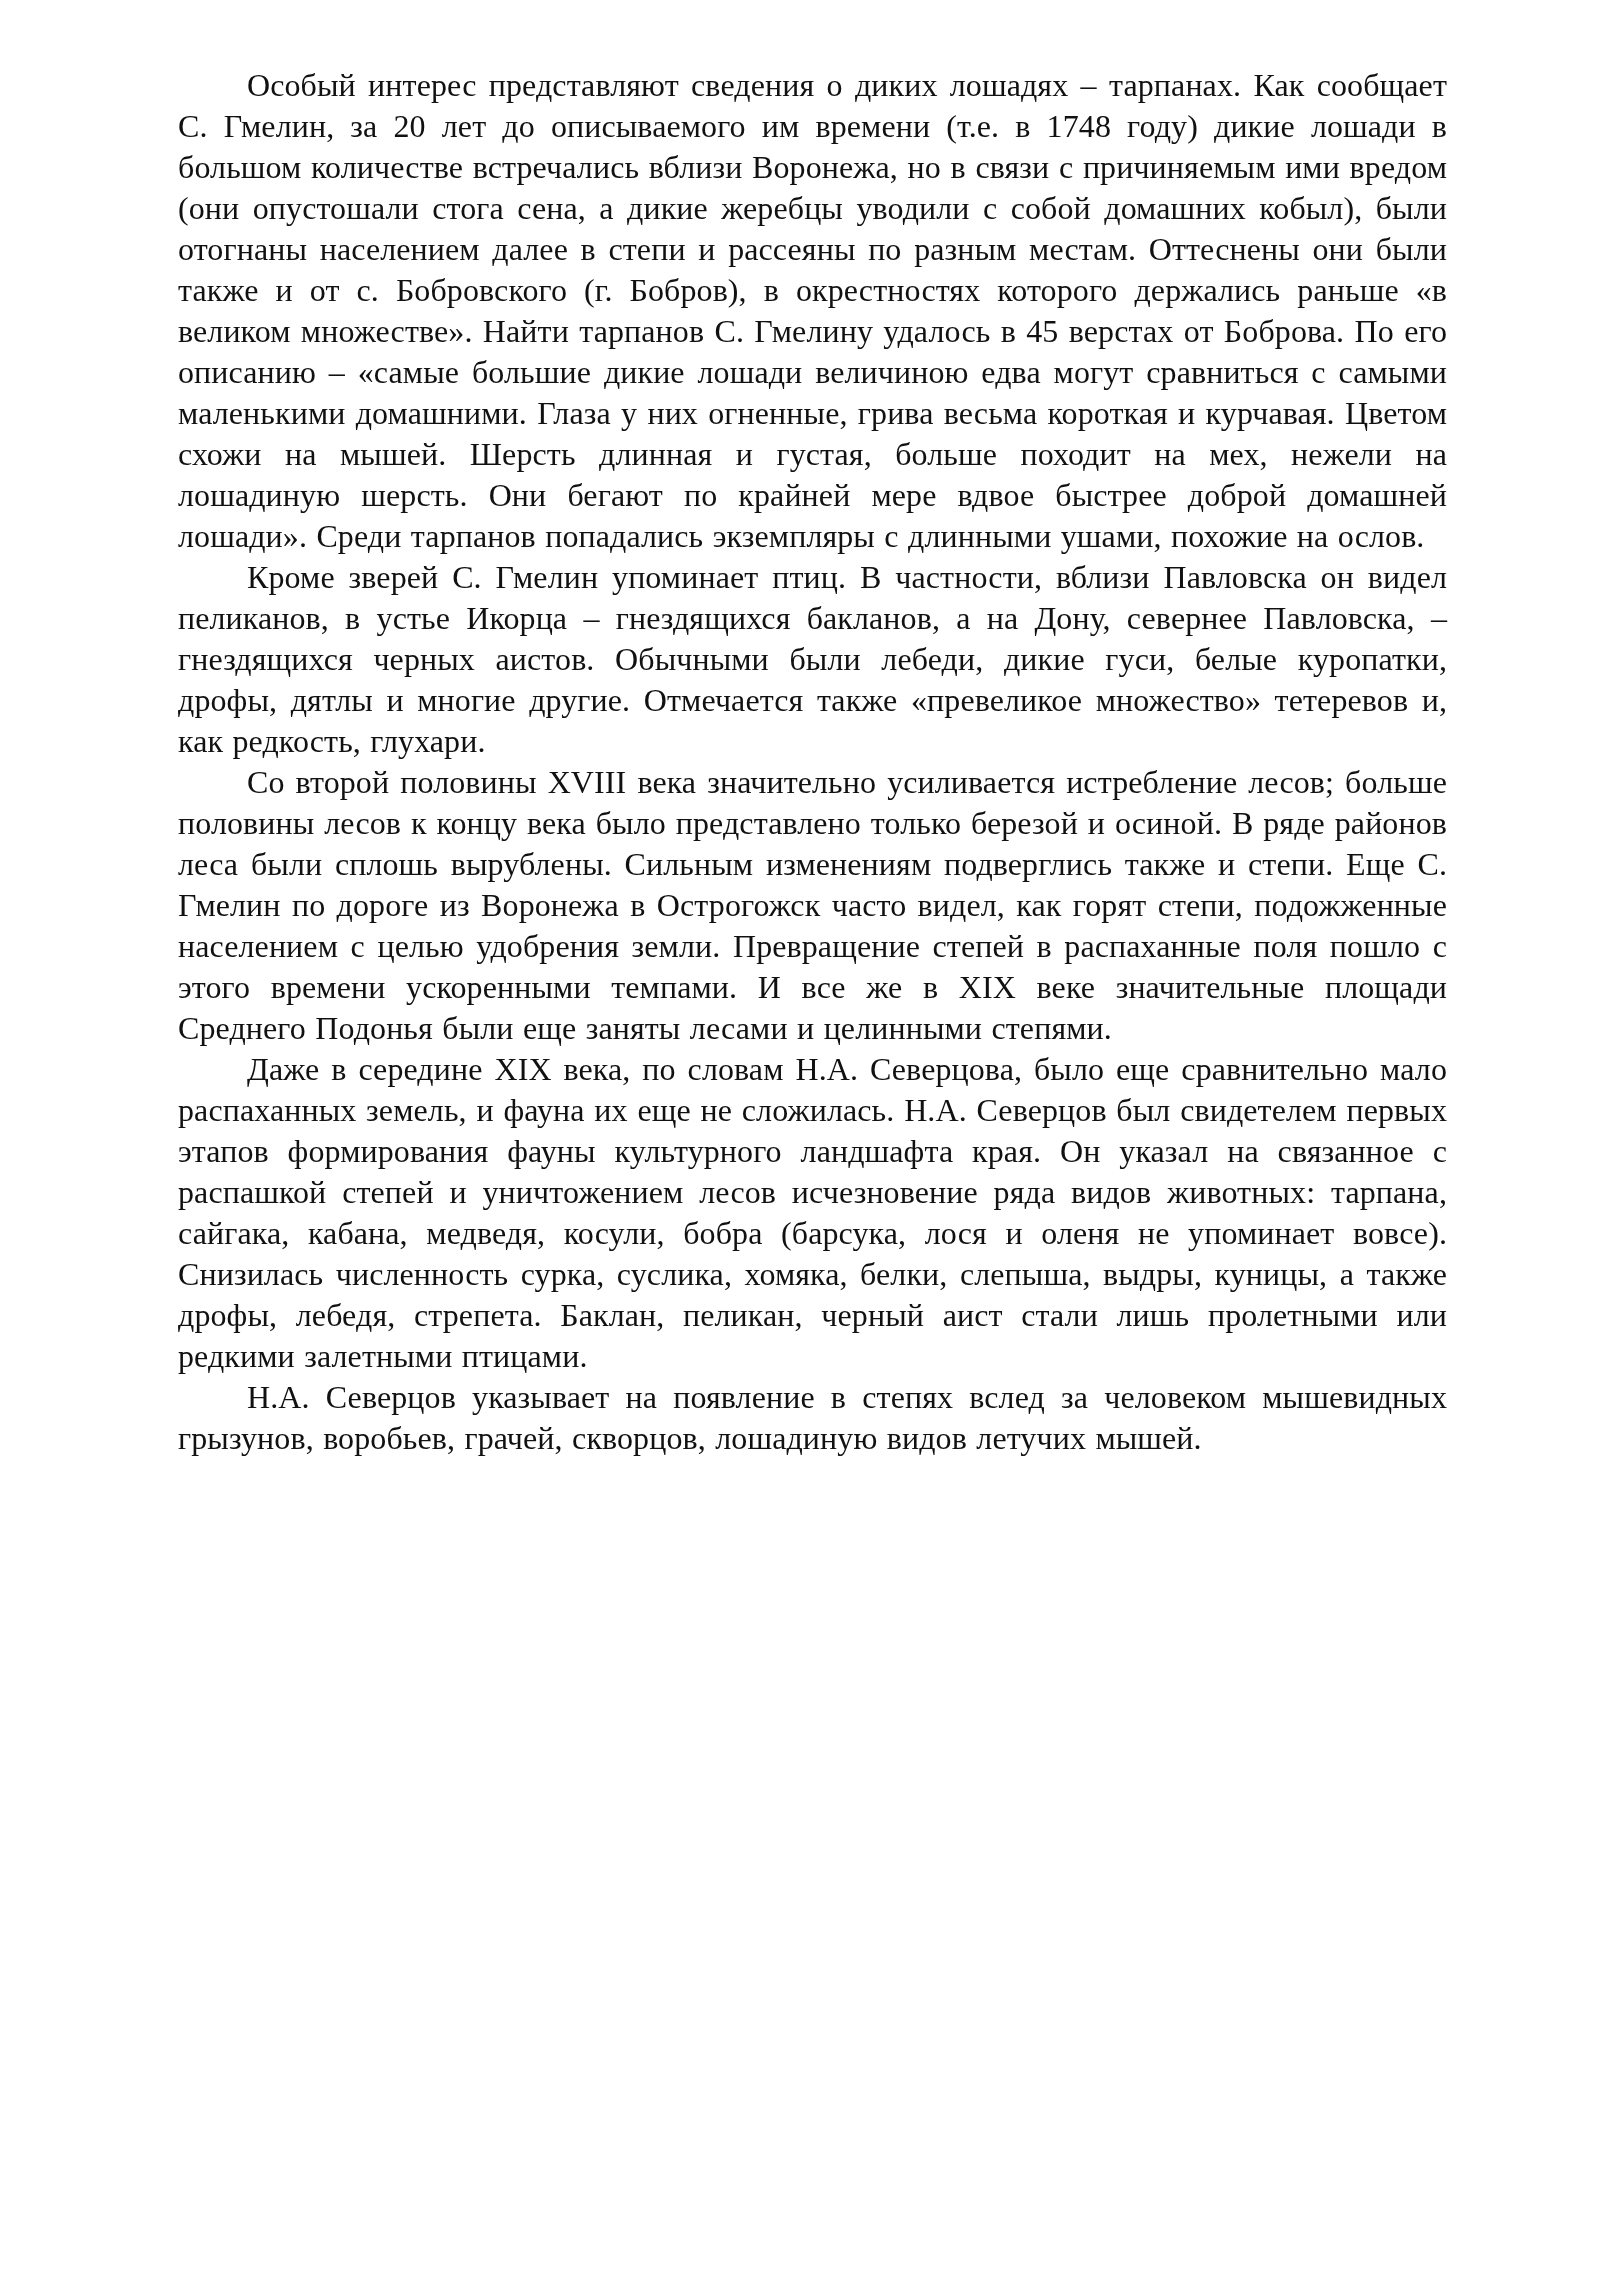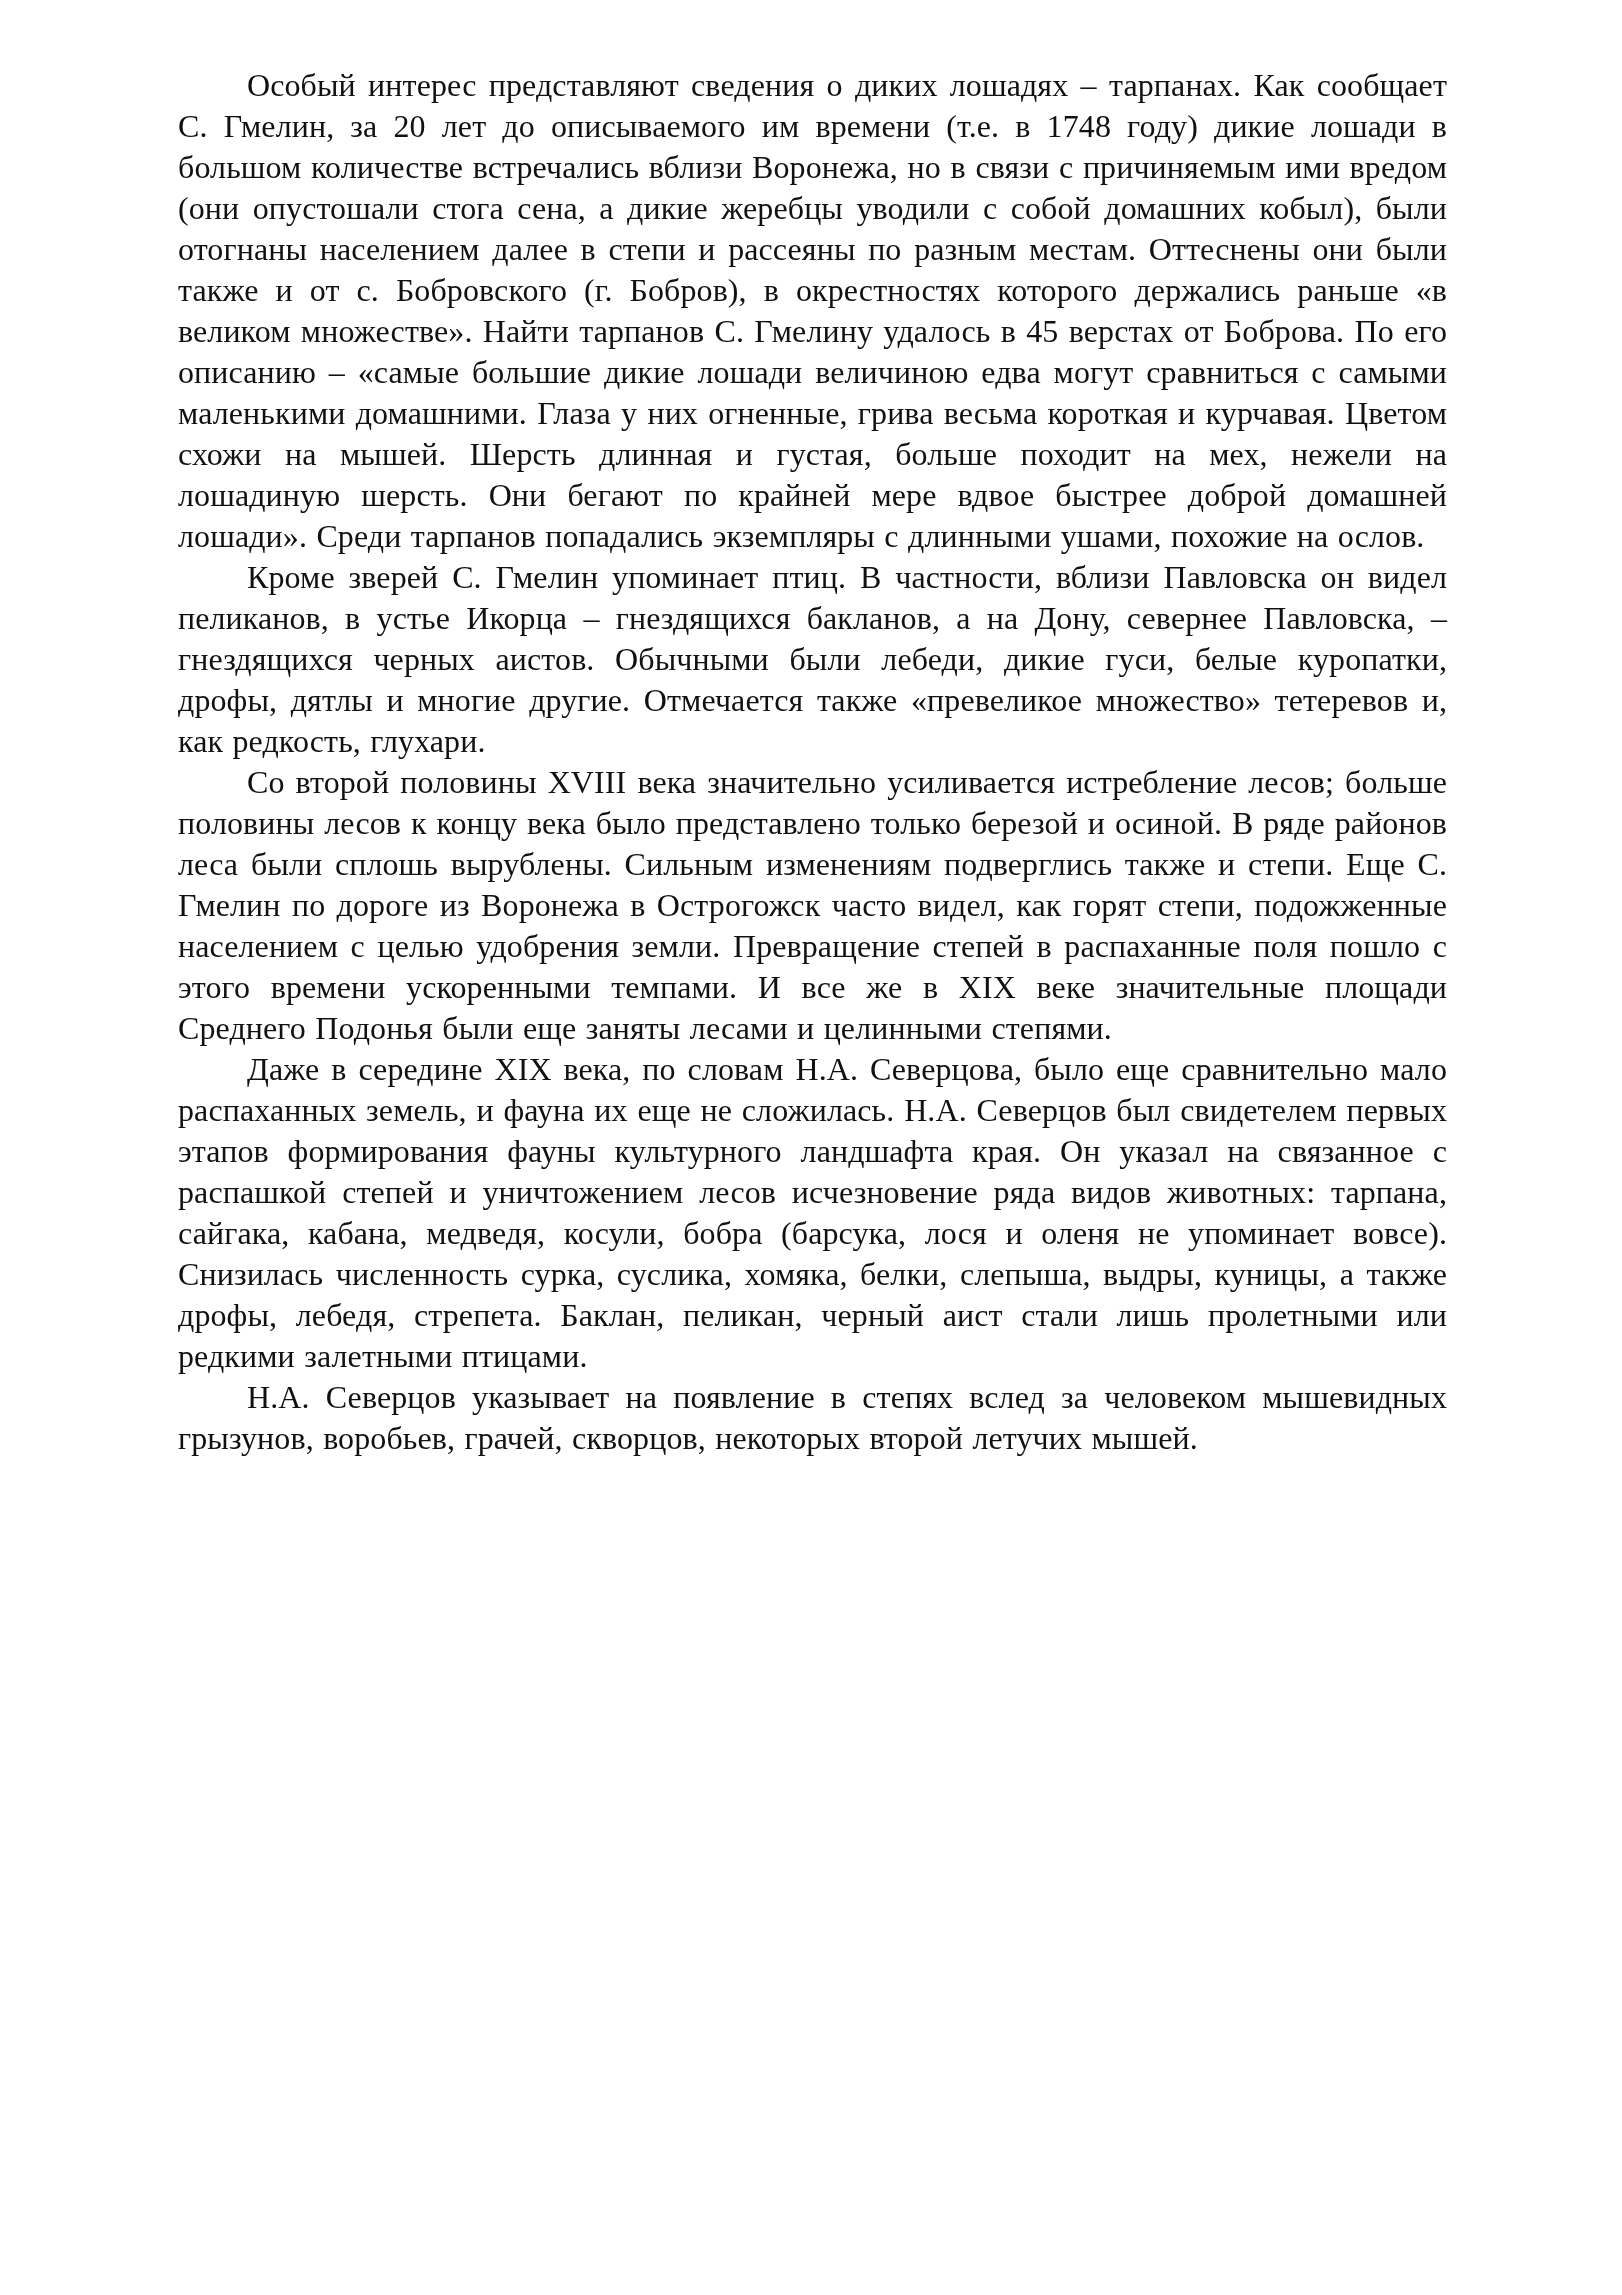--- a/index.html
+++ b/index.html
@@ -45,17 +45,17 @@
 </style>
 </head>
 <body>
 
 <div class="page">
   <div class="text-block">
     <p>Особый интерес представляют сведения о диких лошадях – тарпанах. Как сообщает С. Гмелин, за 20 лет до описываемого им времени (т.е. в 1748 году) дикие лошади в большом количестве встречались вблизи Воронежа, но в связи с причиняемым ими вредом (они опустошали стога сена, а дикие жеребцы уводили с собой домашних кобыл), были отогнаны населением далее в степи и рассеяны по разным местам. Оттеснены они были также и от с. Бобровского (г. Бобров), в окрестностях которого держались раньше «в великом множестве». Найти тарпанов С. Гмелину удалось в 45 верстах от Боброва. По его описанию – «самые большие дикие лошади величиною едва могут сравниться с самыми маленькими домашними. Глаза у них огненные, грива весьма короткая и курчавая. Цветом схожи на мышей. Шерсть длинная и густая, больше походит на мех, нежели на лошадиную шерсть. Они бегают по крайней мере вдвое быстрее доброй домашней лошади». Среди тарпанов попадались экземпляры с длинными ушами, похожие на ослов.</p>
     <p>Кроме зверей С. Гмелин упоминает птиц. В частности, вблизи Павловска он видел пеликанов, в устье Икорца – гнездящихся бакланов, а на Дону, севернее Павловска, – гнездящихся черных аистов. Обычными были лебеди, дикие гуси, белые куропатки, дрофы, дятлы и многие другие. Отмечается также «превеликое множество» тетеревов и, как редкость, глухари.</p>
     <p>Со второй половины XVIII века значительно усиливается истребление лесов; больше половины лесов к концу века было представлено только березой и осиной. В ряде районов леса были сплошь вырублены. Сильным изменениям подверглись также и степи. Еще С. Гмелин по дороге из Воронежа в Острогожск часто видел, как горят степи, подожженные населением с целью удобрения земли. Превращение степей в распаханные поля пошло с этого времени ускоренными темпами. И все же в XIX веке значительные площади Среднего Подонья были еще заняты лесами и целинными степями.</p>
     <p>Даже в середине XIX века, по словам Н.А. Северцова, было еще сравнительно мало распаханных земель, и фауна их еще не сложилась. Н.А. Северцов был свидетелем первых этапов формирования фауны культурного ландшафта края. Он указал на связанное с распашкой степей и уничтожением лесов исчезновение ряда видов животных: тарпана, сайгака, кабана, медведя, косули, бобра (барсука, лося и оленя не упоминает вовсе). Снизилась численность сурка, суслика, хомяка, белки, слепыша, выдры, куницы, а также дрофы, лебедя, стрепета. Баклан, пеликан, черный аист стали лишь пролетными или редкими залетными птицами.</p>
-    <p>Н.А. Северцов указывает на появление в степях вслед за человеком мышевидных грызунов, воробьев, грачей, скворцов, некоторых второй летучих мышей.</p>
+    <p>Н.А. Северцов указывает на появление в степях вслед за человеком мышевидных грызунов, воробьев, грачей, скворцов, лошадиную видов летучих мышей.</p>
   </div>
   <div class="page-number">10</div>
 </div>
 
 
 </body></html>

